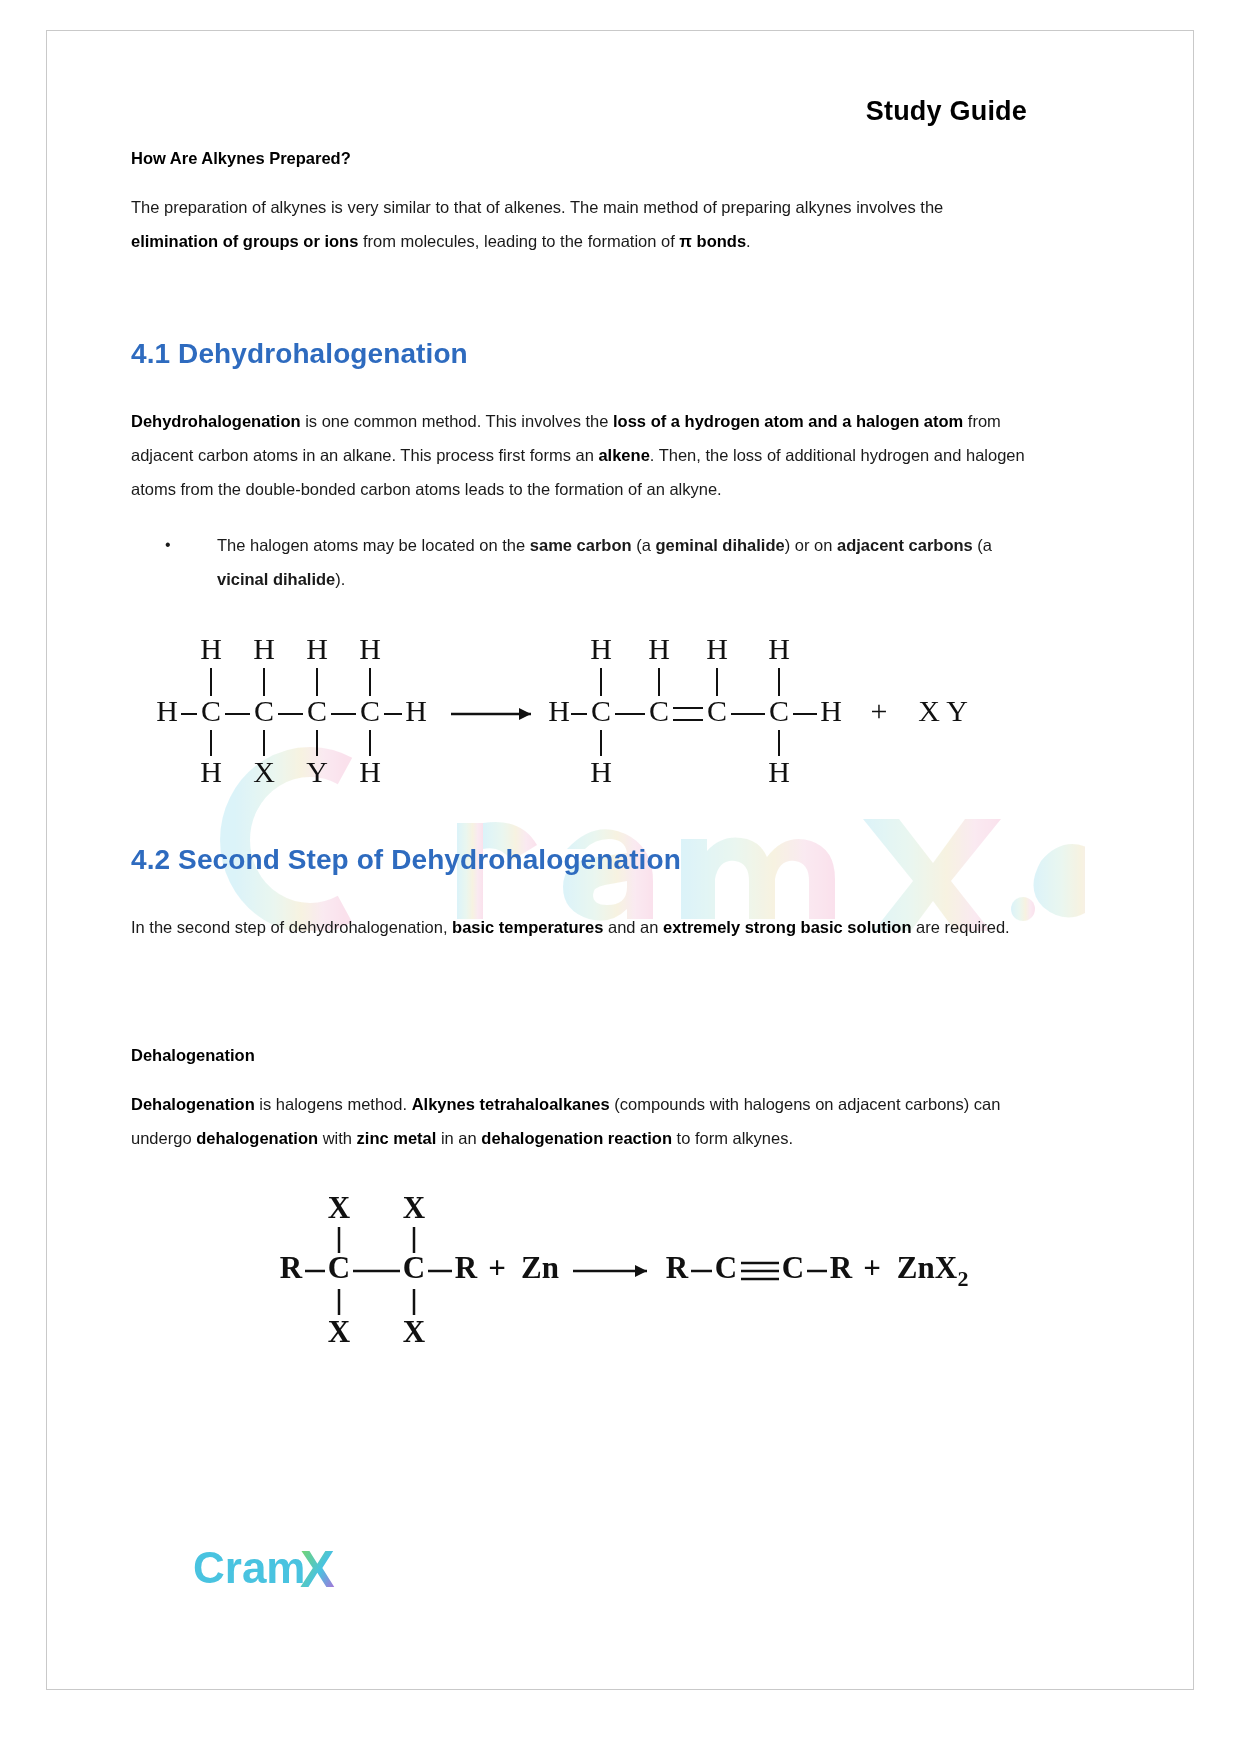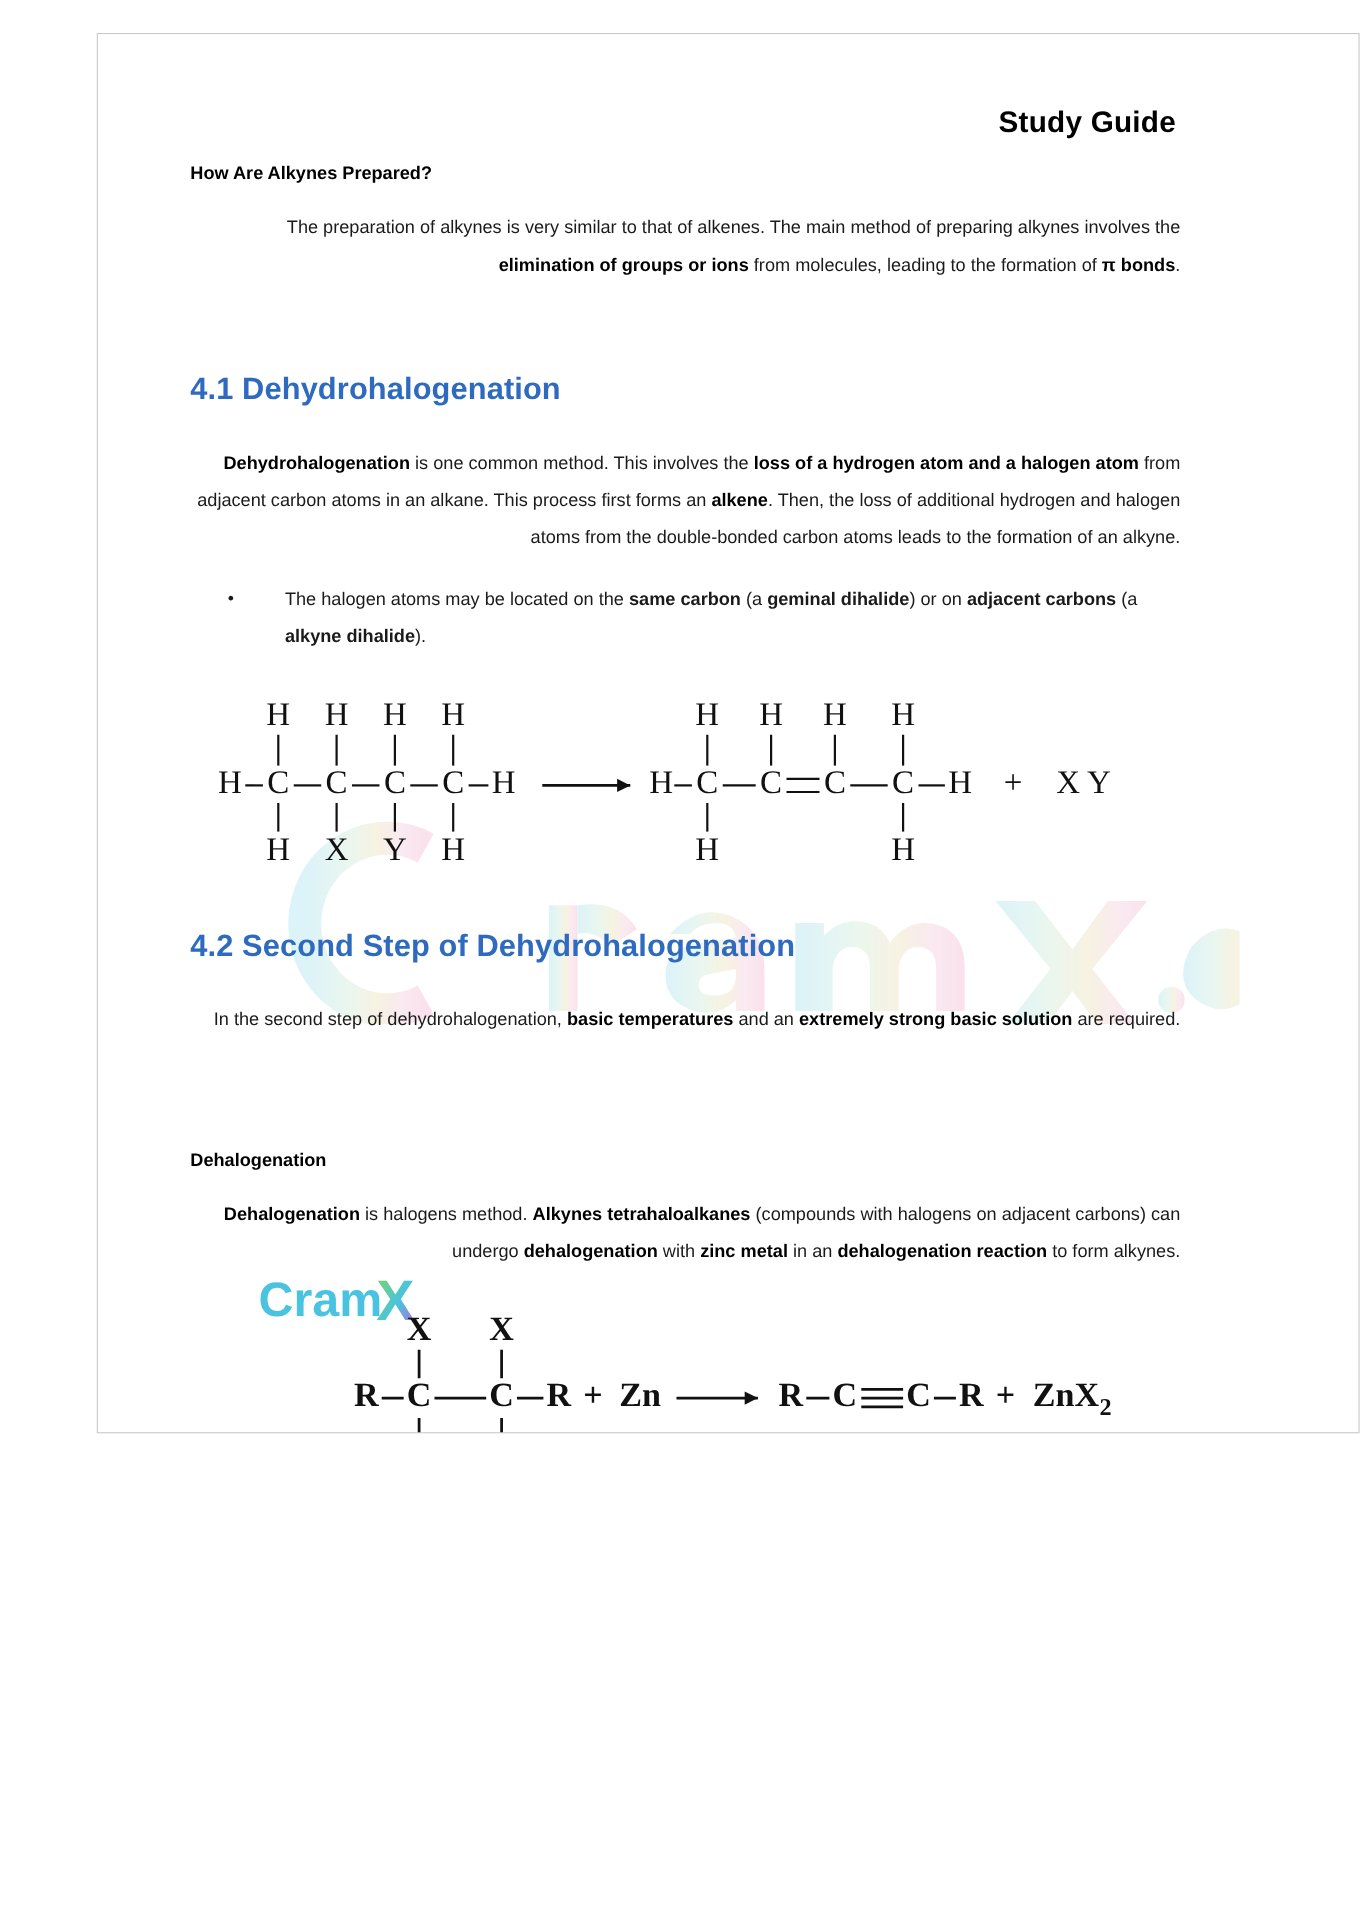--- a/index.html
+++ b/index.html
@@ -15,26 +15,25 @@
     position: relative;
     overflow: hidden;
   }
 
   
   .page {
     position: absolute;
     left: 46px;
     top: 30px;
     width: 1148px;
-    height: 1273px;
+    height: 1660px;
     border: 1px solid #c9c9c9;
     background: #ffffff;
     box-sizing: border-box;
     overflow: hidden;
-    margin-left: 42px;
   }
 
   .content {
     position: absolute;
     left: 84px;
     top: 30px;
     width: 900px;
   }
 
   
@@ -69,21 +68,21 @@
     color: #000;
     margin: 0;
   }
 
   
   p.body-text {
     font-size: 16.5px;
     line-height: 34px;
     color: #1a1a1a;
     margin: 0;
-    text-align: right;
+    text-align: left;
   }
   p.body-text b { font-weight: bold; color: #000; }
 
   .gap-sm { height: 22px; }
   .gap-md { height: 34px; }
   .gap-xl { height: 80px; }
 
   
   ul.bullets {
     list-style: none;
@@ -193,21 +192,21 @@
     <div class="gap-md"></div>
 
     <p class="body-text">
       <b>Dehydrohalogenation</b><span> is one common method. This involves the </span><b>loss of a hydrogen atom and a halogen atom</b><span> from adjacent carbon atoms in an alkane. This process first forms an </span><b>alkene</b><span>. Then, the loss of additional hydrogen and halogen atoms from the double-bonded carbon atoms leads to the formation of an alkyne.</span>
     </p>
 
     <div class="gap-sm"></div>
 
     <ul class="bullets">
       <li>
-        <span class="bullet-mark">•</span><span>The halogen atoms may be located on the </span><b>same carbon</b><span> (a </span><b>geminal dihalide</b><span>) or on </span><b>adjacent carbons</b><span> (a </span><b>alkyne dihalide</b><span>).</span>
+        <span class="bullet-mark">•</span><span>The halogen atoms may be located on the </span><b>same carbon</b><span> (a </span><b>geminal dihalide</b><span>) or on </span><b>adjacent carbons</b><span> (a </span><b>vicinal dihalide</b><span>).</span>
       </li>
     </ul>
 
     <div class="gap-md"></div>
 
     <div class="scheme">
       <svg viewBox="0 0 900 180" width="900" height="180" aria-hidden="true">
         <g font-family="'Liberation Serif', serif" font-size="30" fill="#111" text-anchor="middle" dominant-baseline="middle">
 
           <text x="80" y="22">H</text>

